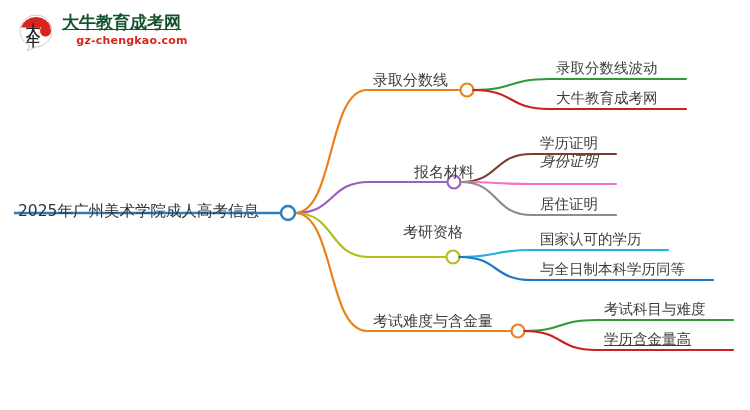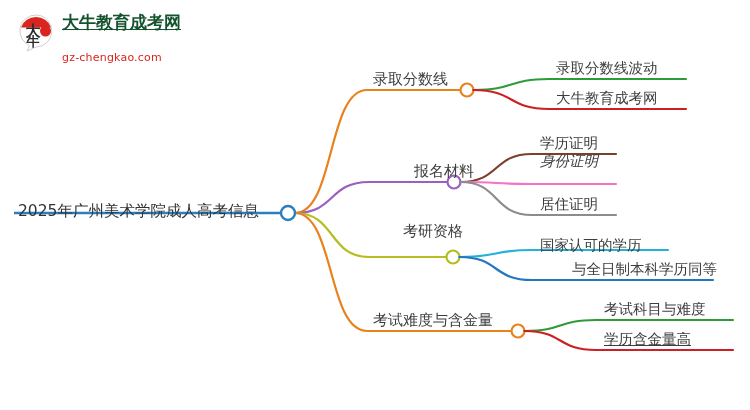--- a/index.html
+++ b/index.html
@@ -40,26 +40,27 @@
     font-size: 17px;
     font-weight: bold;
     color: #14532d;
     letter-spacing: 0px;
     line-height: 21px;
     white-space: nowrap;
     text-decoration: underline;
   }
   .logo-sub {
     font-size: 11px;
-    font-weight: normal;
+    font-weight: bold;
     color: #d9251d;
     letter-spacing: 0.2px;
     line-height: 15px;
     white-space: nowrap;
-    margin-top: 17px;
+    margin-top: 0;
+    text-align: center;
   }
 
   
   #mindmap {
     position: absolute;
     left: 0;
     top: 0;
     width: 750px;
     height: 410px;
   }
@@ -70,21 +71,20 @@
     white-space: nowrap;
     line-height: 17px;
   }
   .mm-label.root {
     font-size: 15.5px;
     color: #333333;
     text-align: center;
   }
   .mm-label.lvl2 {
     font-size: 15px;
-    font-family: Liberation Mono, monospace;
   }
   .mm-label.lvl3 {
     font-size: 14.5px;
   }
 </style>
 </head>
 <body>
 
 <div id="logo">
   <div id="logo-mark">
@@ -127,19 +127,19 @@
   <div id="mm-labels">
       <div class="mm-label root" style="left: 18px; top: 203px;">2025年广州美术学院成人高考信息</div>
       <div class="mm-label lvl2" style="left: 373px; top: 72px;">录取分数线</div>
       <div class="mm-label lvl3" style="left: 556px; top: 60px;">录取分数线波动</div>
       <div class="mm-label lvl3" style="left: 556px; top: 90px;">大牛教育成考网</div>
       <div class="mm-label lvl2" style="left: 366px; top: 164px; margin-left: 48px;">报名材料</div>
       <div class="mm-label lvl3" style="left: 540px; top: 135px; text-align: center;">学历证明</div>
       <div class="mm-label lvl3" style="left: 540px; top: 153px; font-style: italic;">身份证明</div>
       <div class="mm-label lvl3" style="left: 540px; top: 196px;">居住证明</div>
       <div class="mm-label lvl2" style="left: 375px; top: 224px; margin-left: 28px;">考研资格</div>
-      <div class="mm-label lvl3" style="left: 540px; top: 237px; text-align: center;">国家认可的学历</div>
-      <div class="mm-label lvl3" style="left: 540px; top: 261px; margin-left: 32px;">与全日制本科学历同等</div>
+      <div class="mm-label lvl3" style="left: 540px; top: 231px; text-align: center;">国家认可的学历</div>
+      <div class="mm-label lvl3" style="left: 540px; top: 261px;">与全日制本科学历同等</div>
       <div class="mm-label lvl2" style="left: 373px; top: 313px;">考试难度与含金量</div>
       <div class="mm-label lvl3" style="left: 604px; top: 301px;">考试科目与难度</div>
       <div class="mm-label lvl3" style="left: 604px; top: 331px; text-decoration: underline;">学历含金量高</div>
     </div>
 </div>
 
 </body></html>

